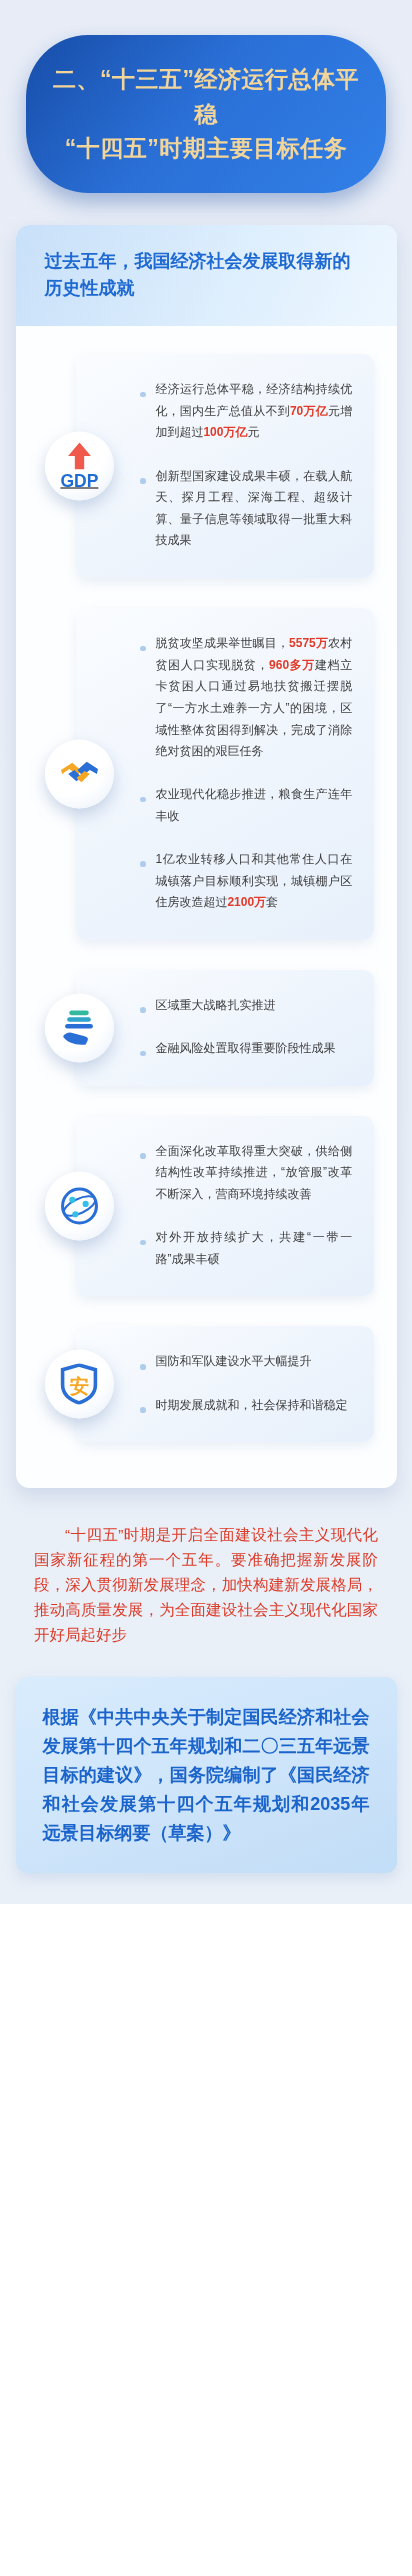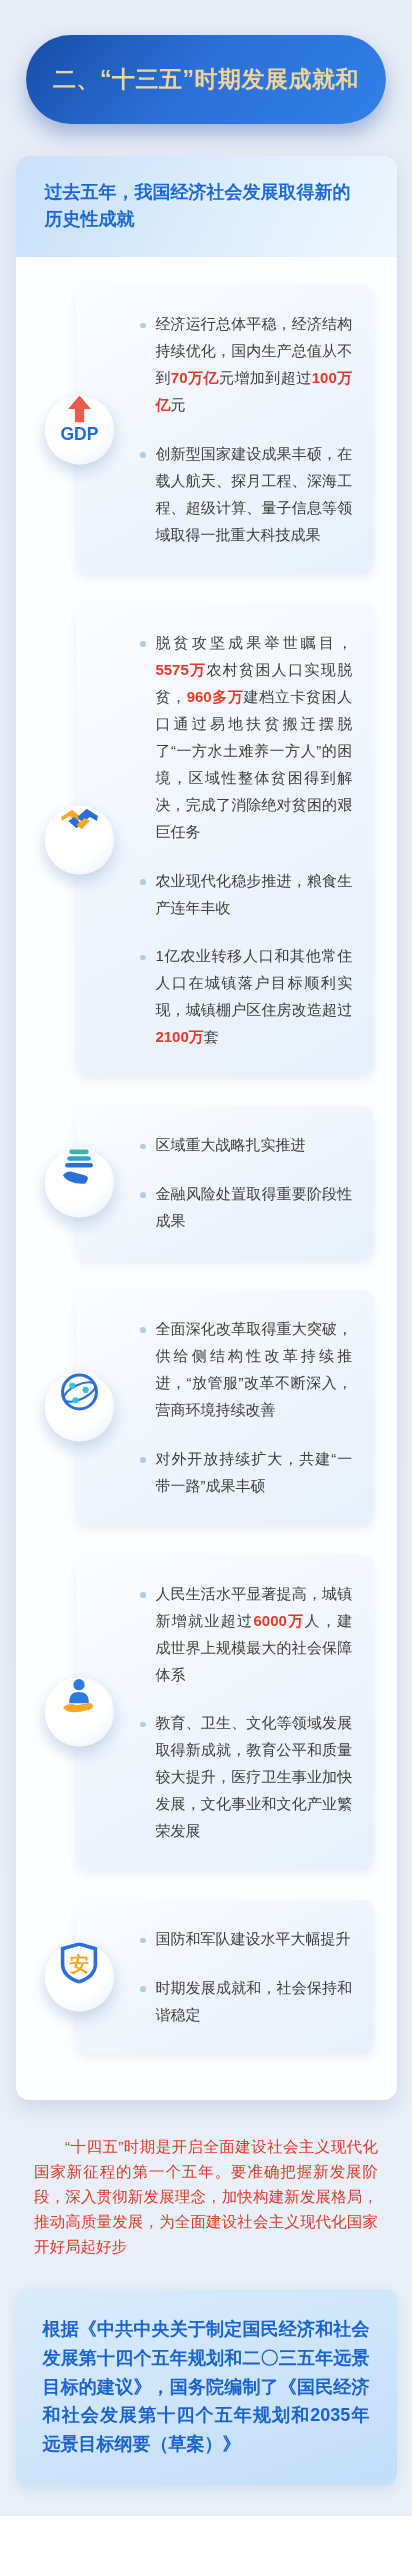--- a/index.html
+++ b/index.html
@@ -15,44 +15,45 @@
 
   .achieve-card{margin:32px 15.5px 0;background:#fdfeff;border-radius:13.4px;box-shadow:0 8.2px 17.5px rgba(130,155,195,.25);}
   .achieve-header{background:linear-gradient(115deg,#c8e0f9 0%,#ddeefd 55%,#eef7ff 100%);
     border-radius:13.4px 13.4px 0 0;padding:23px 29px;color:#1e69d2;font-size:18px;font-weight:800;line-height:1.55;}
   .achieve-body{padding:28px 13.4px 15.5px;}
 
   .sub-card{position:relative;margin:0 9.3px 30px 47px;background:linear-gradient(150deg,#fafcff 0%,#ecf3fc 70%,#e7f0fb 100%);
     border-radius:11.3px;padding:25px 21.6px 24px 61px;box-shadow:0 4.1px 10.3px rgba(150,175,210,.18);}
   .icon-bubble{position:absolute;left:-31px;top:50%;transform:translateY(-50%);width:69px;height:69px;
     background:radial-gradient(circle at 35% 28%,#ffffff 55%,#eef4fc 85%,#e2ecf8 100%);
-    border-radius:50%;box-shadow:0 7.2px 15.5px rgba(120,150,195,.38);display:flex;align-items:flex-start;justify-content:center;}
+    border-radius:50%;box-shadow:0 7.2px 15.5px rgba(120,150,195,.38);display:flex;align-items:center;justify-content:center;text-decoration:underline;}
   .gdp-label{color:#1f6bd4;font-weight:800;font-size:17.5px;line-height:1;margin-top:1px;}
 
-  .b{position:relative;padding-left:18.5px;color:#3d3d3d;font-size:15px;line-height:1.8;margin:0 0 21.6px;text-align:justify;}
+  .b{position:relative;padding-left:18.5px;color:#3d3d3d;font-size:12px;line-height:1.8;margin:0 0 21.6px;text-align:justify;}
   .b:last-child{margin-bottom:2.1px;}
   .b::before{content:'';position:absolute;left:3.6px;top:12.4px;width:5.7px;height:5.7px;border-radius:50%;background:#aecdee;}
   .hl{color:#e23a28;font-weight:800;}
 
   .red-para{margin:34px 34px 0;color:#dc3a27;font-size:15.5px;line-height:1.62;text-indent:2em;text-align:justify;}
   .red-para.first{margin-top:42px;}
 
   .basis-card{margin:30px 15.5px 0;background:linear-gradient(160deg,#d9ecfd 0%,#cde4fa 55%,#c2ddf7 100%);
     border-radius:11.3px;padding:26px 27px;color:#1b64cb;font-size:18px;font-weight:800;line-height:1.6;text-align:justify;
     box-shadow:0 5.2px 12.4px rgba(140,170,210,.25);}
 </style>
 </head>
 <body>
 
 <div class="page">
 
   <div class="top-zone">
 
     <div class="title-pill">
-      <div>二、“十三五”时期发展成就和</div>
+      <div>二、“十三五”经济运行总体平稳</div>
+      <div>“十四五”时期主要目标任务</div>
     </div>
 
     <div class="achieve-card">
       <div class="achieve-header">过去五年，我国经济社会发展取得新的历史性成就</div>
       <div class="achieve-body">
 
         <div class="sub-card">
           <div class="icon-bubble">
             <div style="text-align:center;">
               <svg width="23" height="27" viewBox="0 0 44 52">
@@ -99,31 +100,20 @@
               <ellipse cx="38" cy="38" rx="33" ry="14" fill="none" stroke="#2a6fd6" stroke-width="4" transform="rotate(-25 38 38)"></ellipse>
               <circle cx="24" cy="26" r="6" fill="#35c0e8"></circle>
               <circle cx="50" cy="34" r="6" fill="#35c0e8"></circle>
               <circle cx="30" cy="54" r="6" fill="#35c0e8"></circle>
             </svg>
           </div>
           <p class="b"><span>全面深化改革取得重大突破，供给侧结构性改革持续推进，“放管服”改革不断深入，营商环境持续改善</span></p>
           <p class="b"><span>对外开放持续扩大，共建“一带一路”成果丰硕</span></p>
         </div>
 
-        <div class="sub-card">
-          <div class="icon-bubble">
-            <svg width="36" height="38" viewBox="0 0 70 74">
-              <circle cx="35" cy="14" r="11" fill="#2a7de0"></circle>
-              <path d="M16 46 Q16 28 35 28 Q54 28 54 46 L54 50 L16 50 Z" fill="#2a7de0"></path>
-              <path d="M4 58 Q16 48 30 54 L52 50 Q62 49 62 56 Q62 62 50 64 Q28 70 14 66 Q6 63 4 58 Z" fill="#f5a623"></path>
-            </svg>
-          </div>
-          <p class="b"><span>人民生活水平显著提高，城镇新增就业超过</span><span class="hl">6000万</span><span>人，建成世界上规模最大的社会保障体系</span></p>
-          <p class="b"><span>教育、卫生、文化等领域发展取得新成就，教育公平和质量较大提升，医疗卫生事业加快发展，文化事业和文化产业繁荣发展</span></p>
-        </div>
 
         <div class="sub-card">
           <div class="icon-bubble">
             <div style="position:relative;width:38px;height:41px;">
               <svg width="38" height="41" viewBox="0 0 74 80">
                 <path d="M37 3 L69 12 L69 42 Q69 66 37 77 Q5 66 5 42 L5 12 Z" fill="#ffffff" stroke="#2a6fd6" stroke-width="7"></path>
               </svg>
               <div style="position:absolute;top:8.2px;left:0;width:38px;text-align:center;color:#f5a623;font-size:19.6px;font-weight:800;">安</div>
             </div>
           </div>

